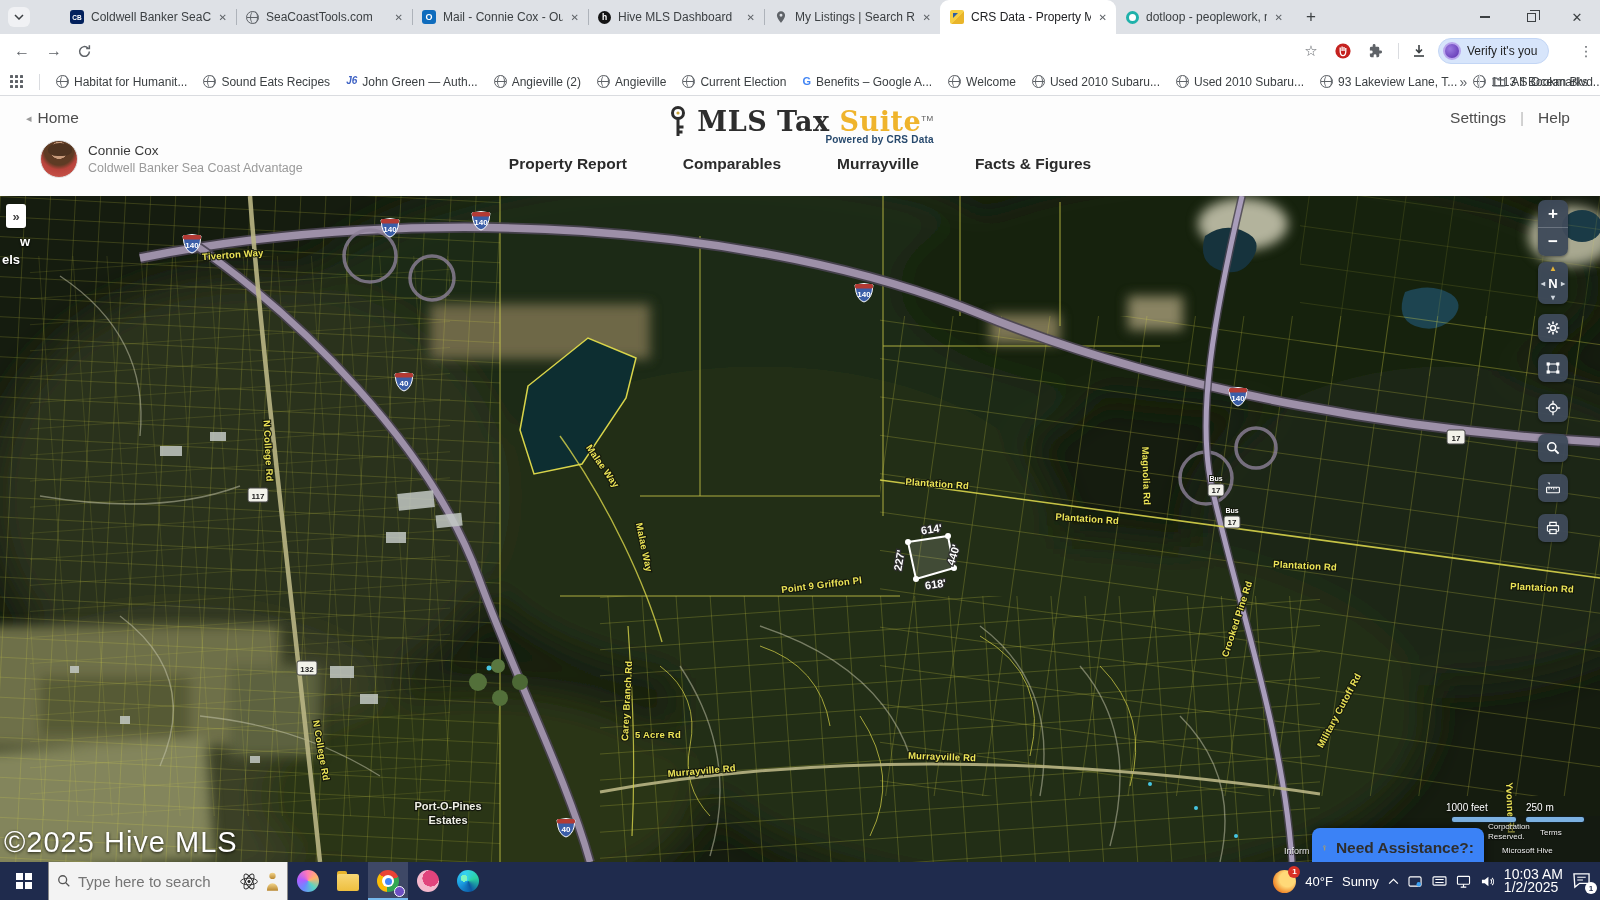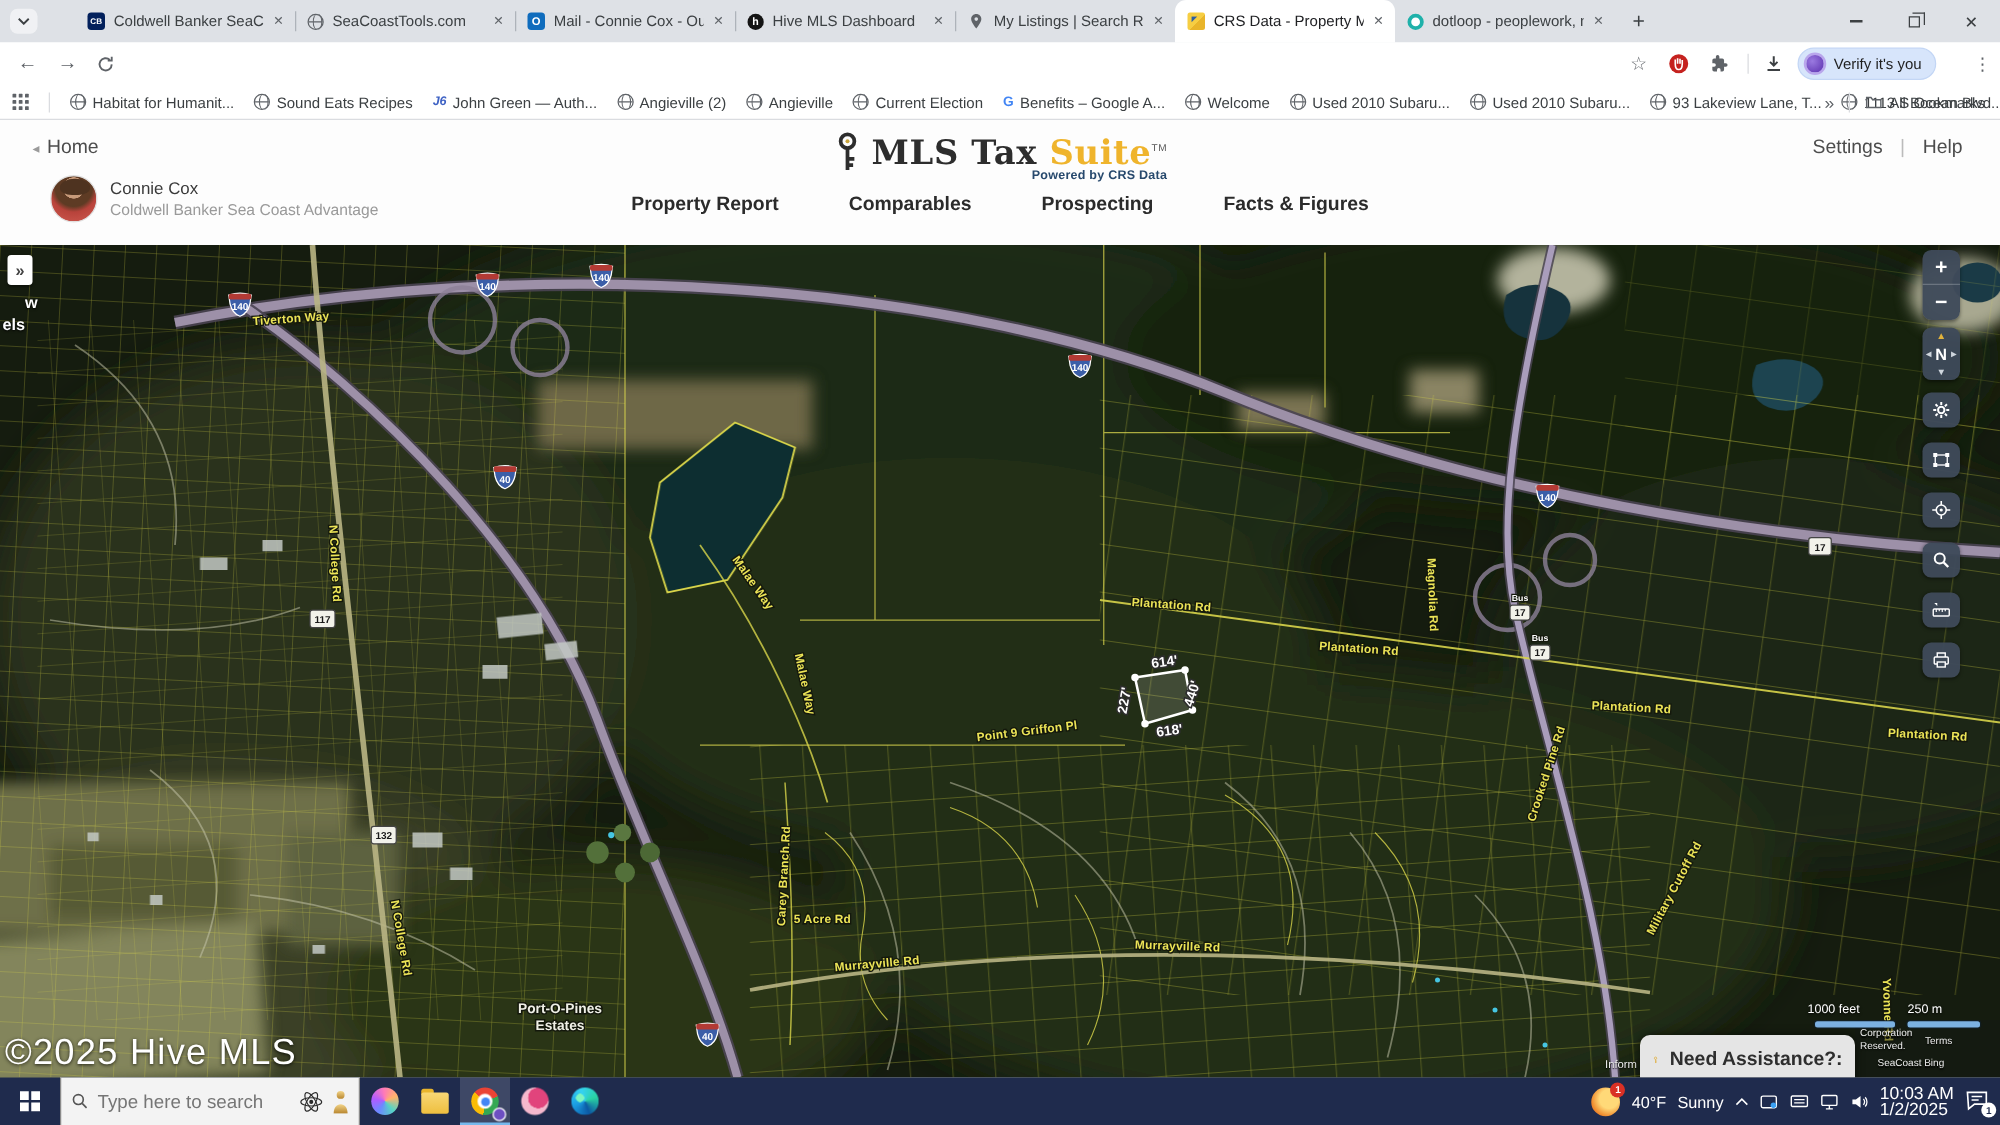--- a/index.html
+++ b/index.html
@@ -50,21 +50,21 @@
 .verify{position:absolute;left:1438px;top:4px;height:26px;background:#d7e5fb;border:1px solid #c3d6f5;border-radius:13px;
   display:flex;align-items:center;gap:6px;padding:0 11px 0 4px;font-size:12px;color:#1f1f1f}
 .vavatar{width:18px;height:18px;border-radius:50%;background:radial-gradient(circle at 35% 35%,#9a7ae0,#5b2fae);
   border:2px solid #b9a6ec}
 .kebab{position:absolute;left:1576px;top:5px;width:20px;height:24px;display:flex;align-items:center;justify-content:center;
   color:#5f6368;font-size:14px}
 
 
 .bookmarks{position:absolute;top:68px;left:0;width:1600px;height:28px;background:#fff;border-bottom:1px solid #dadce0}
 .bmrow{position:absolute;left:10px;top:0;height:27px;display:flex;align-items:center;gap:16px;font-size:12px;color:#3c4043}
-.bmk{display:flex;align-items:center;gap:5px;white-space:nowrap}
+.bmk{display:flex;align-items:flex-start;gap:5px;white-space:nowrap}
 .appsgrid{width:13px;height:13px;display:grid;grid-template-columns:repeat(3,3px);grid-auto-rows:3px;gap:2px}
 .appsgrid i{background:#5f6368;border-radius:.5px;display:block}
 .bmdiv{width:1px;height:16px;background:#dadce0}
 .jgicon{font-size:10px;font-weight:bold;color:#3e62c4;font-style:italic}
 .gicon{font-size:11px;font-weight:bold;color:#4285f4}
 .bmright{position:absolute;right:12px;top:0;height:27px;display:flex;align-items:center;gap:12px;font-size:12px;color:#3c4043}
 
 
 .pagehead{position:absolute;top:96px;left:0;width:1600px;height:100px;background:#fdfdfd}
 .home{position:absolute;left:26px;top:13px;display:flex;align-items:center;gap:6px;font-size:15.5px;color:#4c4c4c}
@@ -106,21 +106,21 @@
 .compass .up{position:absolute;top:2px;left:50%;transform:translateX(-50%);color:#e2b33c;font-size:8px}
 .compass .dn{position:absolute;bottom:2px;left:50%;transform:translateX(-50%);color:#cfd6dd;font-size:8px}
 .compass .lf{position:absolute;left:3px;top:50%;transform:translateY(-50%);color:#cfd6dd;font-size:8px}
 .compass .rt{position:absolute;right:3px;top:50%;transform:translateY(-50%);color:#cfd6dd;font-size:8px}
 .copyright{position:absolute;left:4px;top:630px;font-size:29px;color:#fff;letter-spacing:1px;
   text-shadow:0 1px 3px rgba(0,0,0,.8);white-space:nowrap}
 .scalelabel{position:absolute;font-size:10px;color:#fff;text-shadow:0 1px 2px #000;}
 .scalebar{position:absolute;height:5px;background:#7cb1e2;border-radius:2px;box-shadow:0 0 0 1px rgba(15,35,55,.5)}
 .attr{position:absolute;font-size:8px;color:#eee;text-shadow:0 1px 1px #000}
 .attrbg{position:absolute;left:1484px;top:620px;width:116px;height:46px;background:rgba(20,25,20,.45)}
-.assist{position:absolute;left:1312px;top:632px;width:172px;height:40px;background:#e5e5e5;border-radius:8px 8px 0 0;
+.assist{position:absolute;left:1312px;top:632px;width:172px;height:40px;background:#3b82f6;border-radius:8px 8px 0 0;
   box-shadow:0 0 8px rgba(0,0,0,.55);display:flex;align-items:center;gap:9px;padding:0 10px;
   font-size:15.5px;font-weight:bold;color:#2e2e2e;white-space:nowrap}
 
 
 #taskbar{position:absolute;left:0;top:862px;width:1600px;height:38px;background:#1f2b4d;display:flex;align-items:stretch}
 .tbstart{width:48px;display:flex;align-items:center;justify-content:center}
 .winlogo{display:grid;grid-template-columns:7px 7px;grid-auto-rows:7px;gap:1.5px}
 .winlogo i{background:#fff;display:block}
 .tbsearch{width:240px;background:#f3f3f3;border:1px solid #8a8a8a;border-top:none;border-bottom:none;
   display:flex;align-items:center;gap:7px;padding:0 8px;color:#555}
@@ -341,21 +341,21 @@
       </div>
     </div>
     <div class="sethelp">
       <span>Settings</span>
       <span class="sep">|</span>
       <span>Help</span>
     </div>
     <div class="mainnav">
       <span>Property Report</span>
       <span>Comparables</span>
-      <span>Prospecting</span>
+      <span>Murrayville</span>
       <span>Facts &amp; Figures</span>
     </div>
   </div>
 
   <div id="map">
     <svg class="mapsvg" width="1600" height="666" viewBox="0 0 1600 666">
       <defs>
         <filter id="b1" x="-30%" y="-30%" width="160%" height="160%">
             <feGaussianBlur stdDeviation="18"></feGaussianBlur>
           </filter>
@@ -648,21 +648,21 @@
     <div class="copyright">©2025 Hive MLS</div>
 
     <div class="attrbg"></div>
     <div class="scalelabel" style="left:1446px;top:606px;width:72px">1000 feet</div>
     <div class="scalelabel" style="left:1526px;top:606px;width:58px">250 m</div>
     <div class="scalebar" style="left:1452px;top:621px;width:64px"></div>
     <div class="scalebar" style="left:1526px;top:621px;width:58px"></div>
     <span class="attr" style="left:1488px;top:626px">Corporation</span>
     <span class="attr" style="left:1488px;top:636px">Reserved.</span>
     <span class="attr" style="left:1540px;top:632px">Terms</span>
-    <span class="attr" style="left:1502px;top:650px">SeaCoast Bing</span>
+    <span class="attr" style="left:1502px;top:650px">Microsoft Hive</span>
     <span class="attr" style="left:1284px;top:650px;font-weight:normal;font-size:9px">Inform</span>
 
     <div class="assist">
       <svg width="20" height="24" viewBox="0 0 24 28">
           <g stroke="#dfa92b" stroke-width="2.6" fill="none">
             <circle cx="12" cy="7" r="4.6"></circle>
             <path d="M12 11.6V26M12 18h5M12 23h4"></path>
           </g>
         </svg>
       <span>Need Assistance?:</span>

